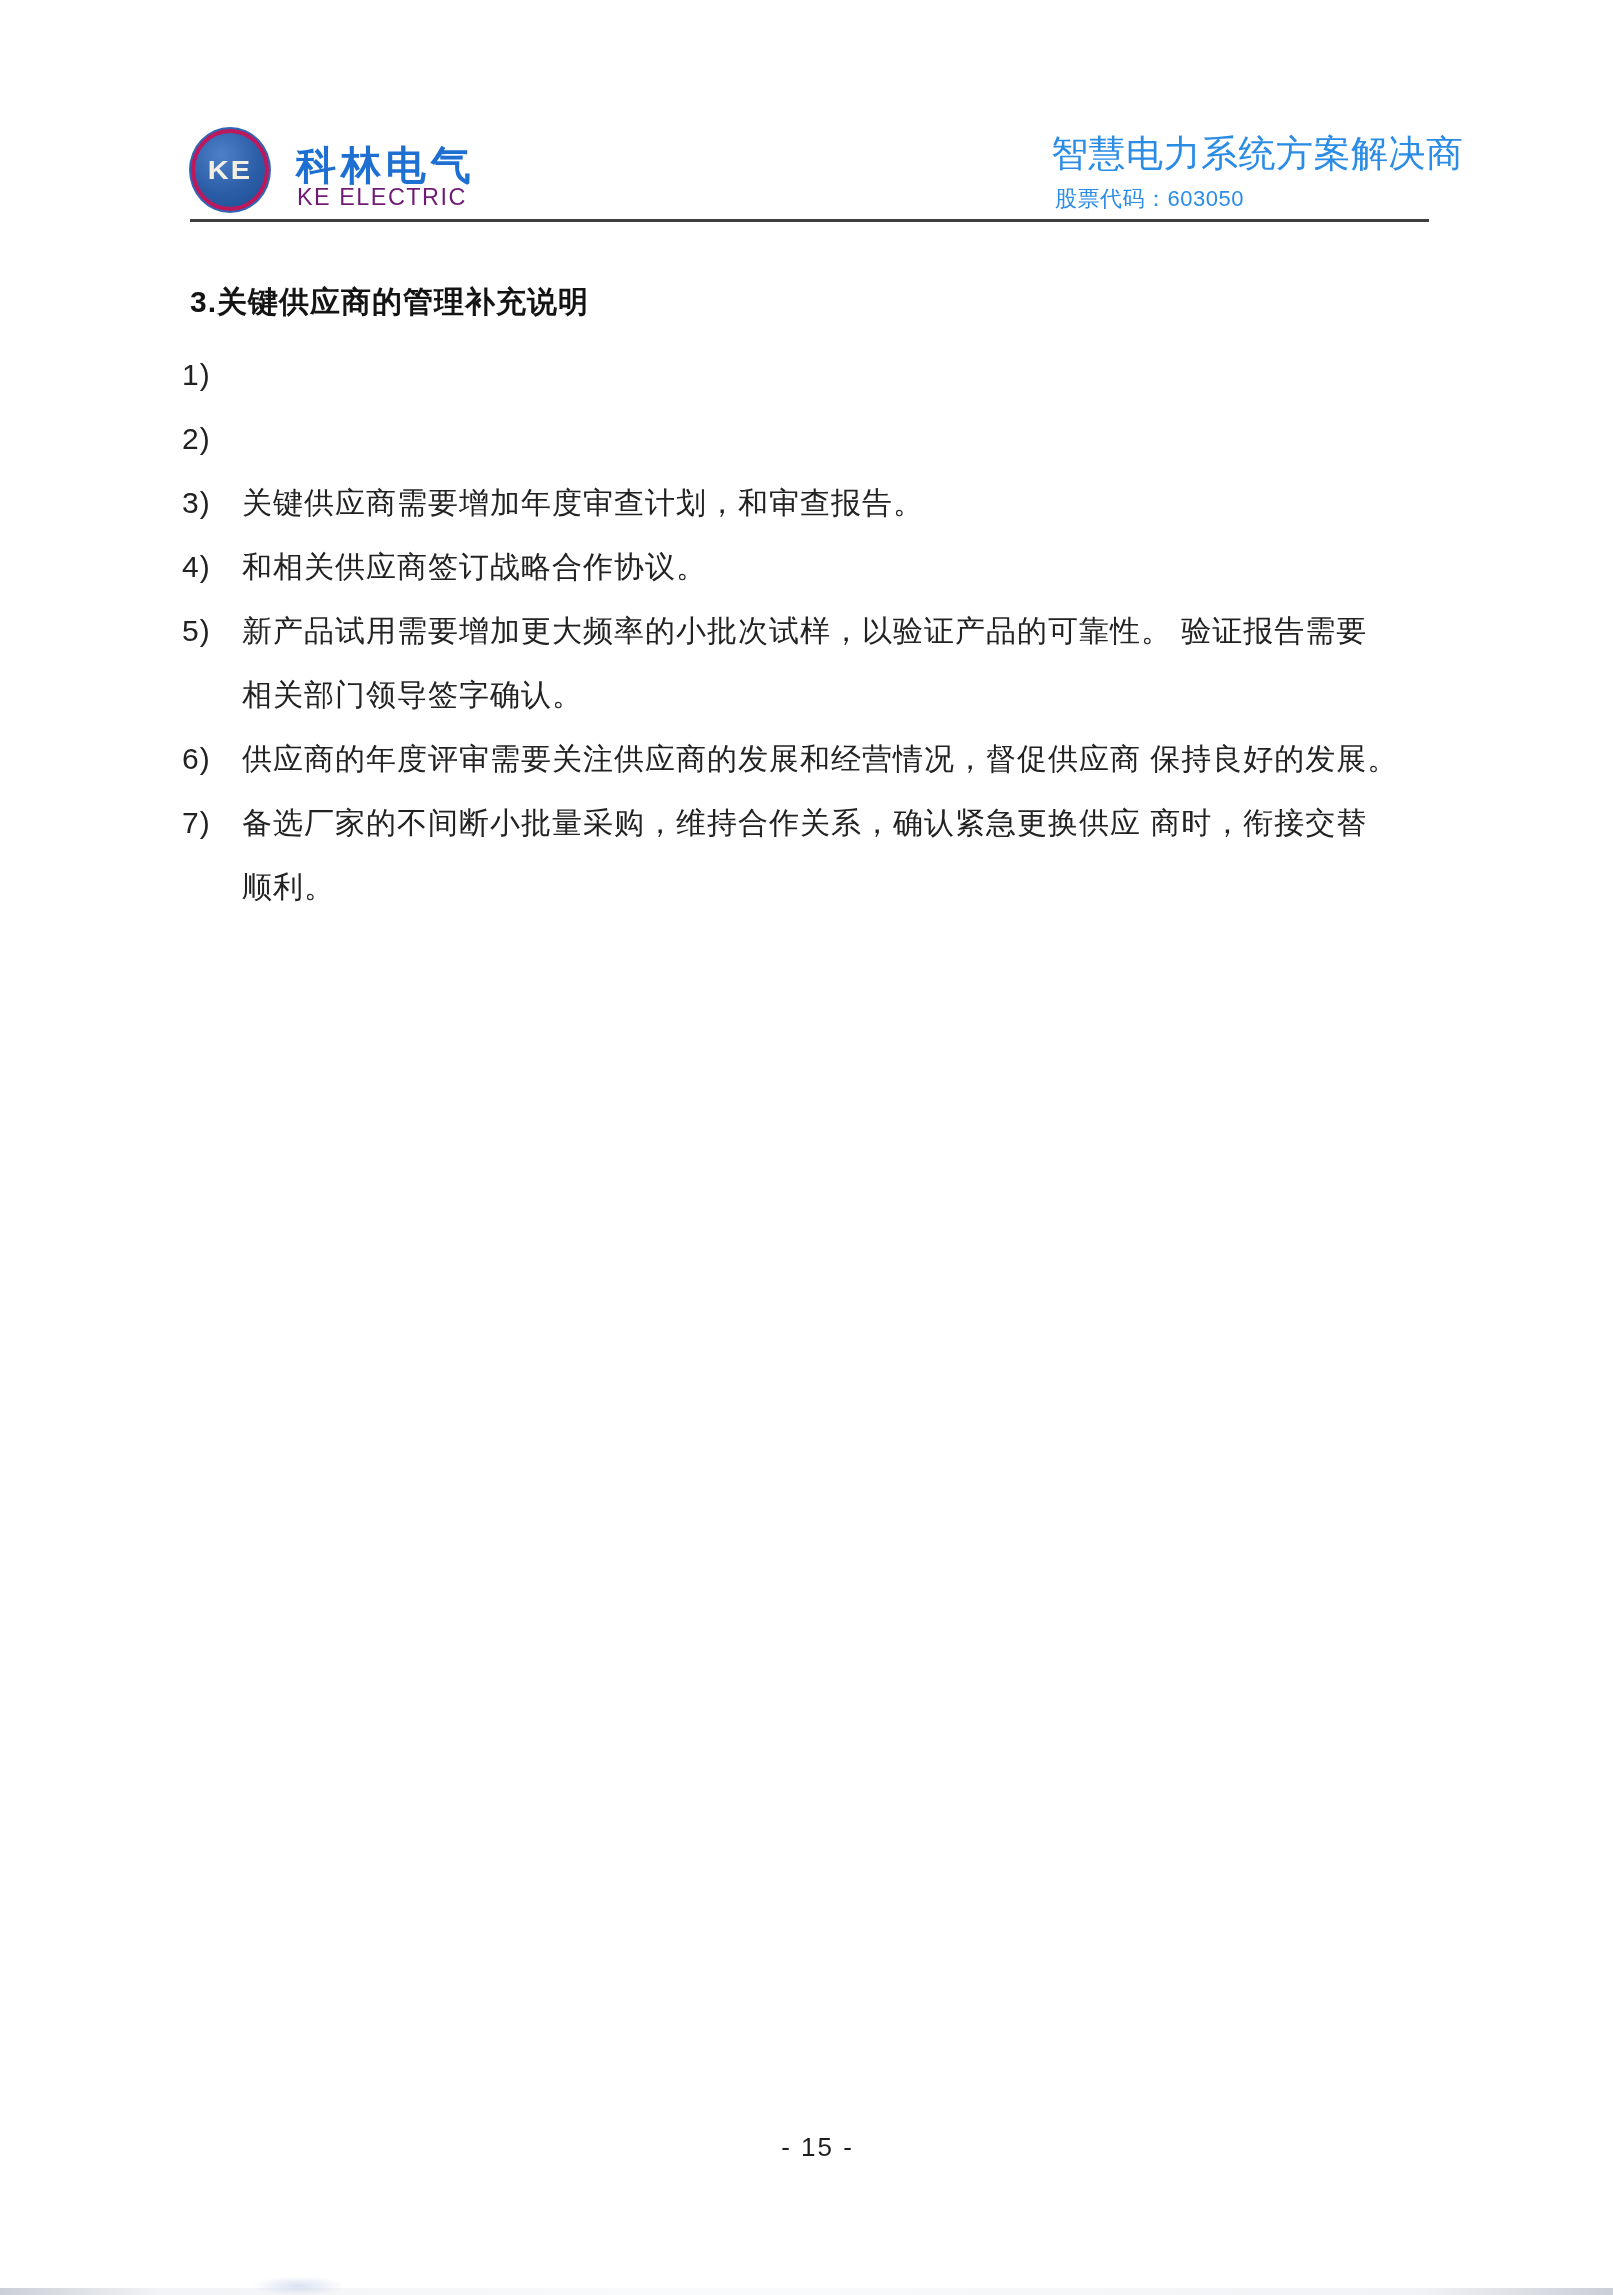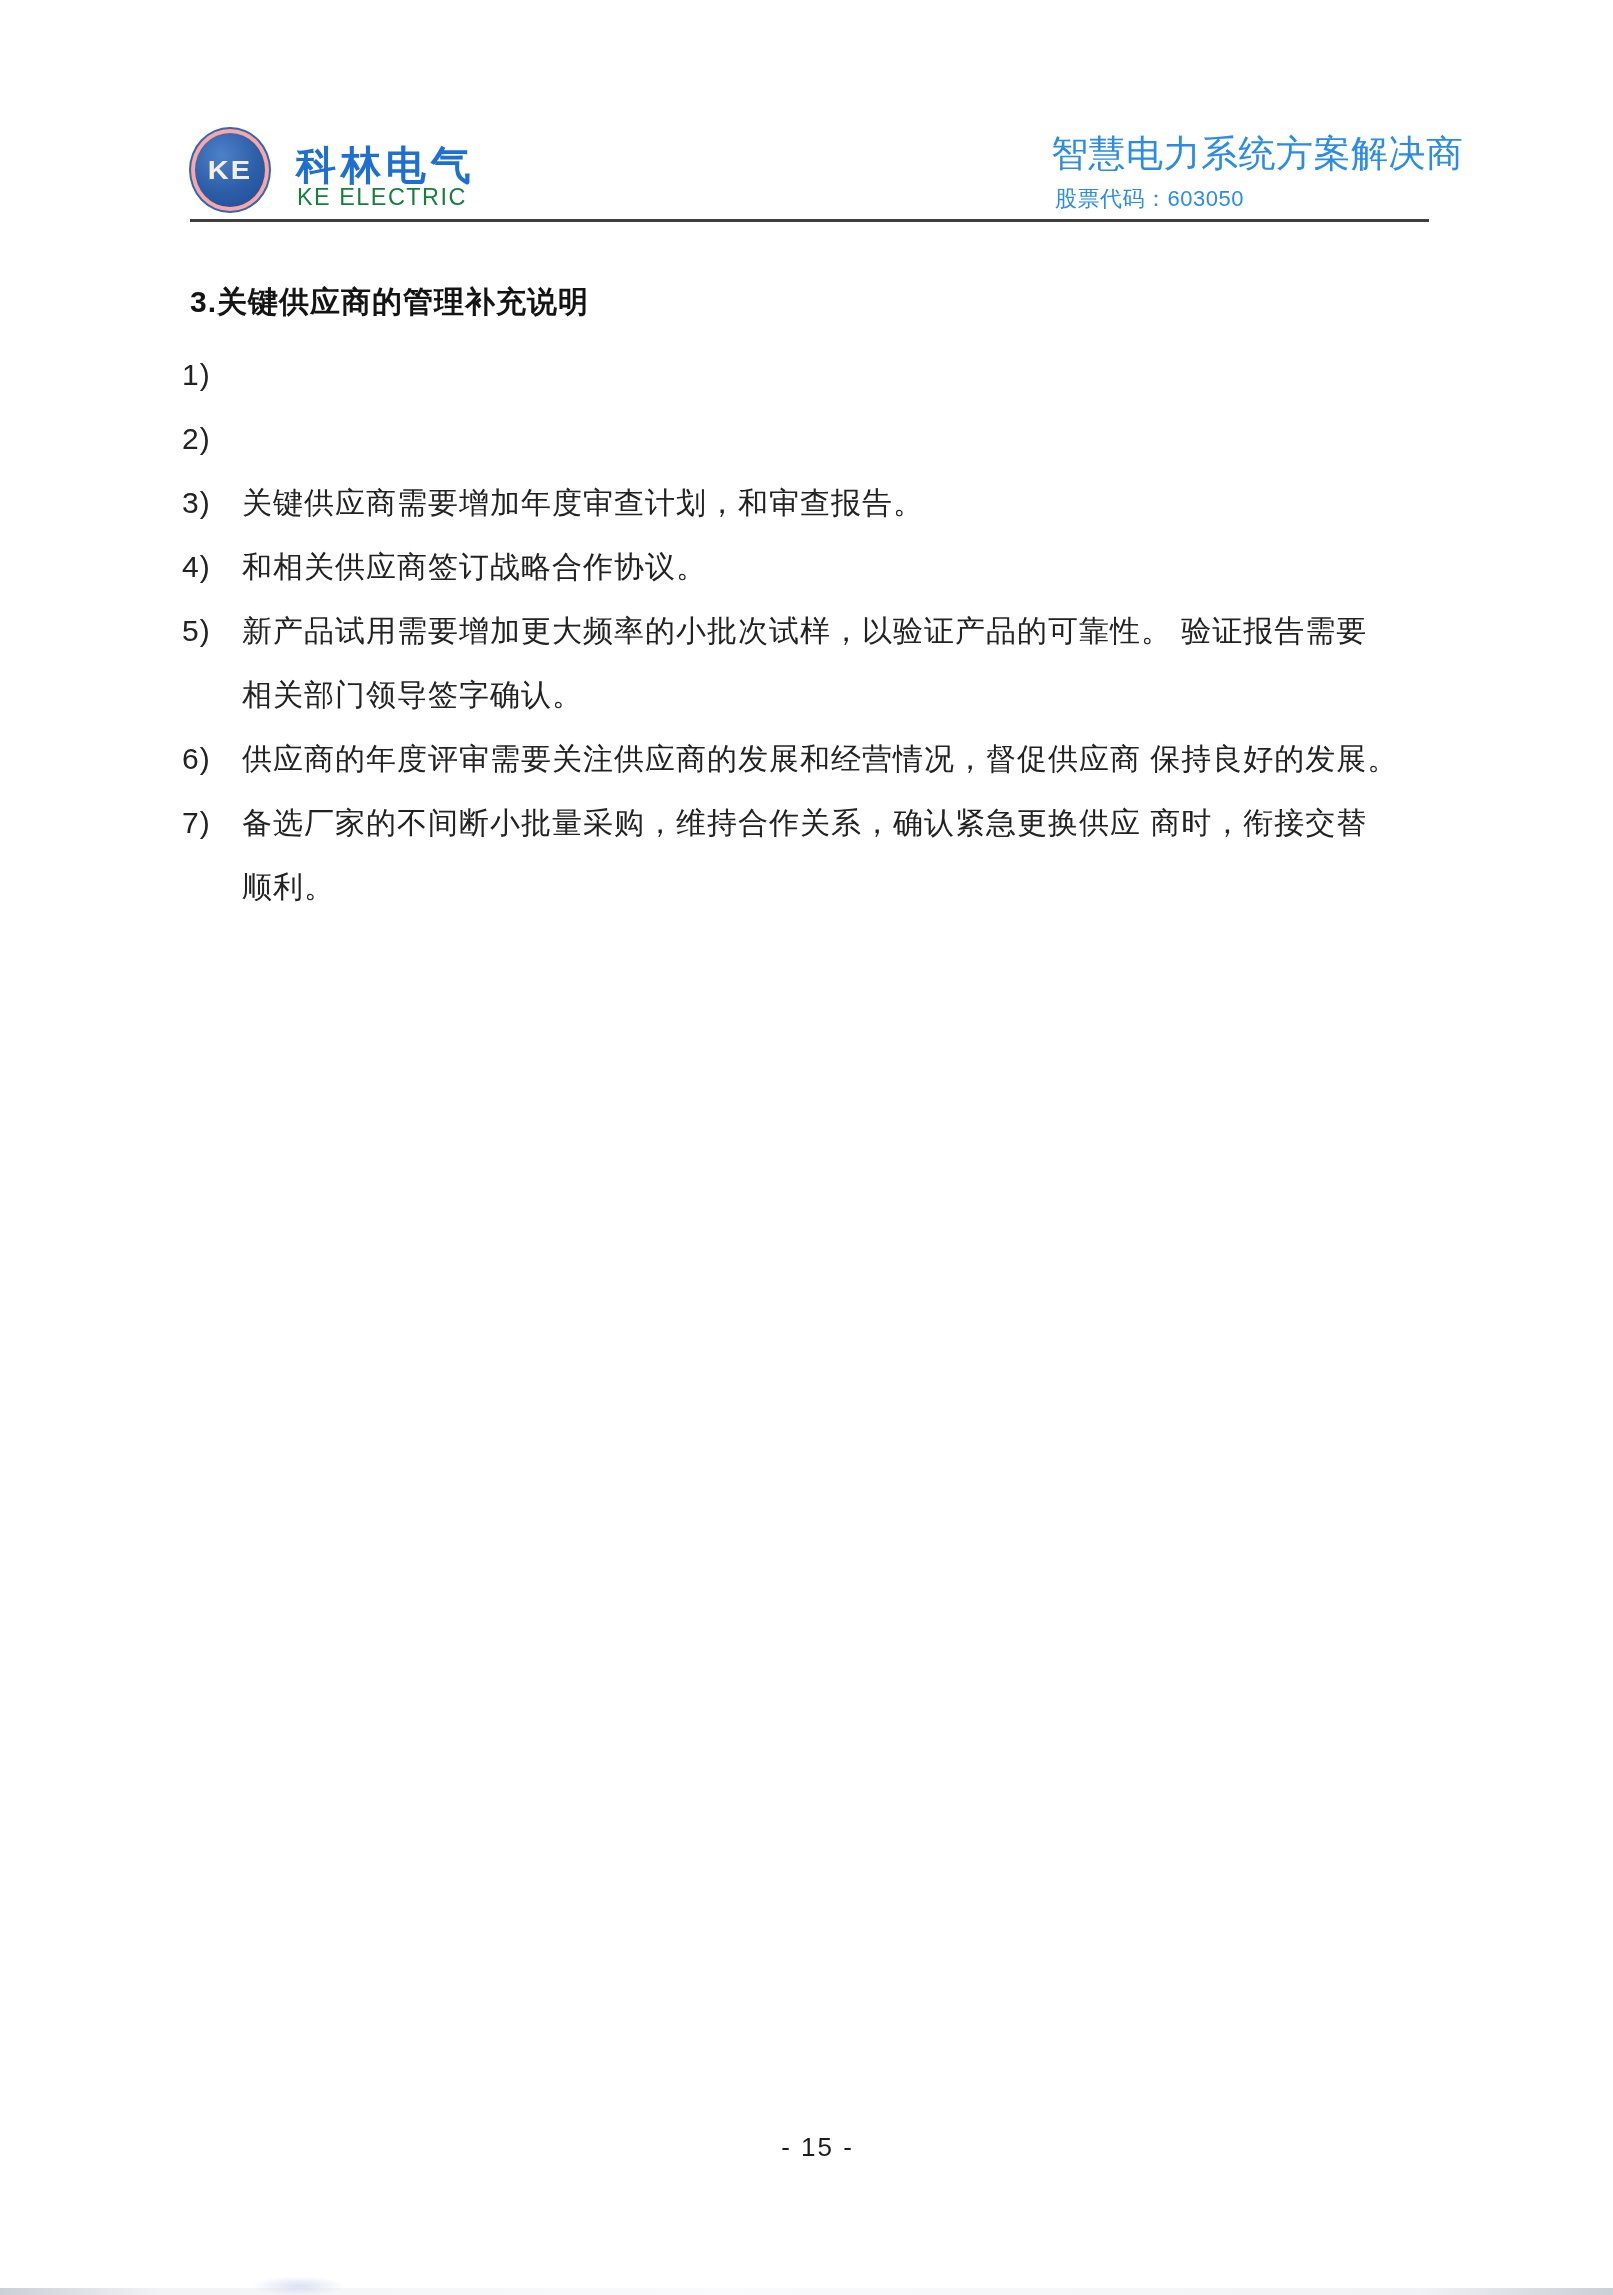--- a/index.html
+++ b/index.html
@@ -20,21 +20,21 @@
 
   
   .logo-outer {
     position: absolute;
     left: 189px;
     top: 127px;
     width: 78px;
     height: 82px;
     border: 2.9px solid #2f66b5;
     border-radius: 50%;
-    background: #fca5a5;
+    background: #be185d;
     box-sizing: content-box;
   }
   .logo-inner {
     position: absolute;
     left: 3.9px;
     top: 3.9px;
     right: 3.9px;
     bottom: 3.9px;
     border-radius: 50%;
     background: radial-gradient(circle at 38% 30%, #4c80c8 0%, #2c5ea8 55%, #1d4c90 100%);
@@ -57,21 +57,21 @@
     font-weight: bold;
     color: #1e6fd2;
     letter-spacing: 4.9px;
     white-space: nowrap;
   }
   .company-en {
     position: absolute;
     left: 297px;
     top: 184px;
     font-size: 23.4px;
-    color: #15803d;
+    color: #701a75;
     letter-spacing: 1.5px;
     white-space: nowrap;
   }
   .slogan {
     position: absolute;
     left: 1051px;
     top: 129px;
     font-size: 37px;
     color: #2b8ce6;
     letter-spacing: 0.5px;

